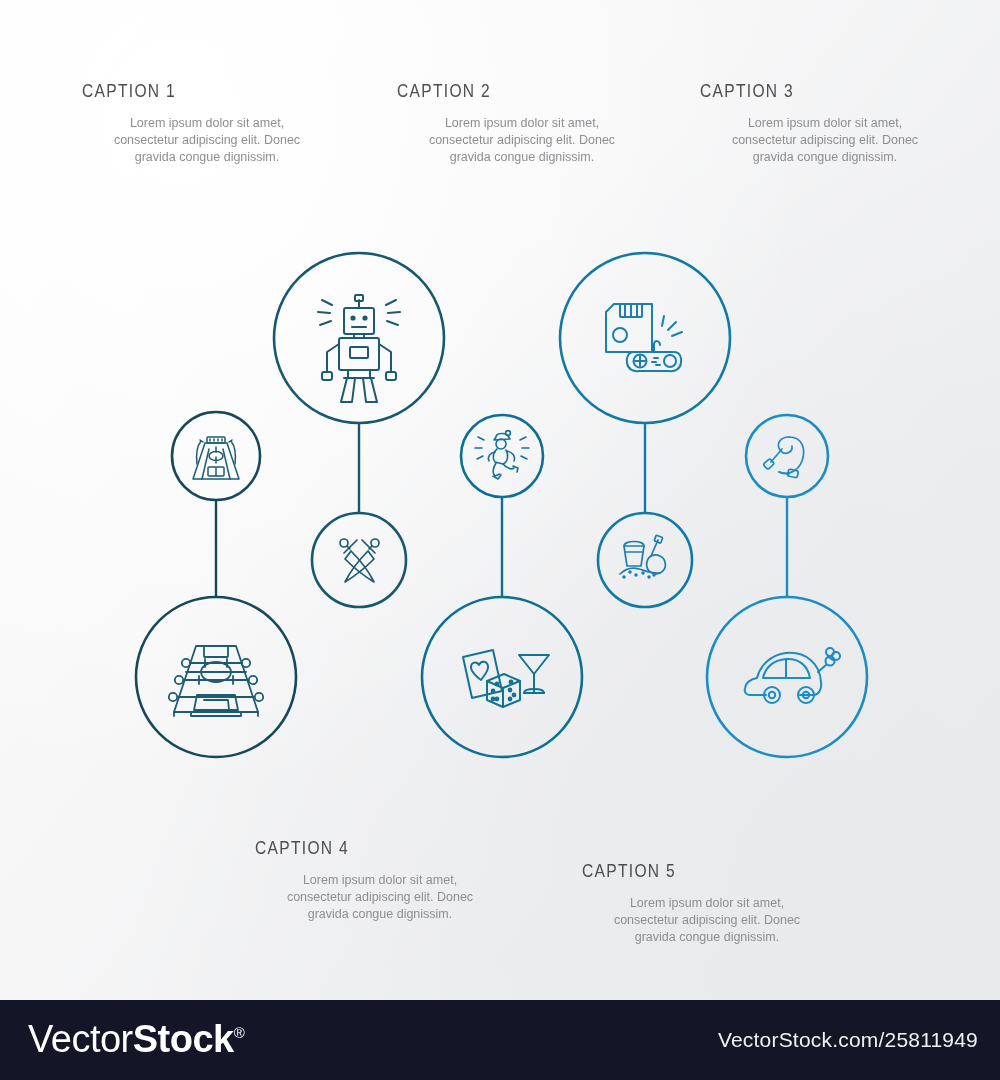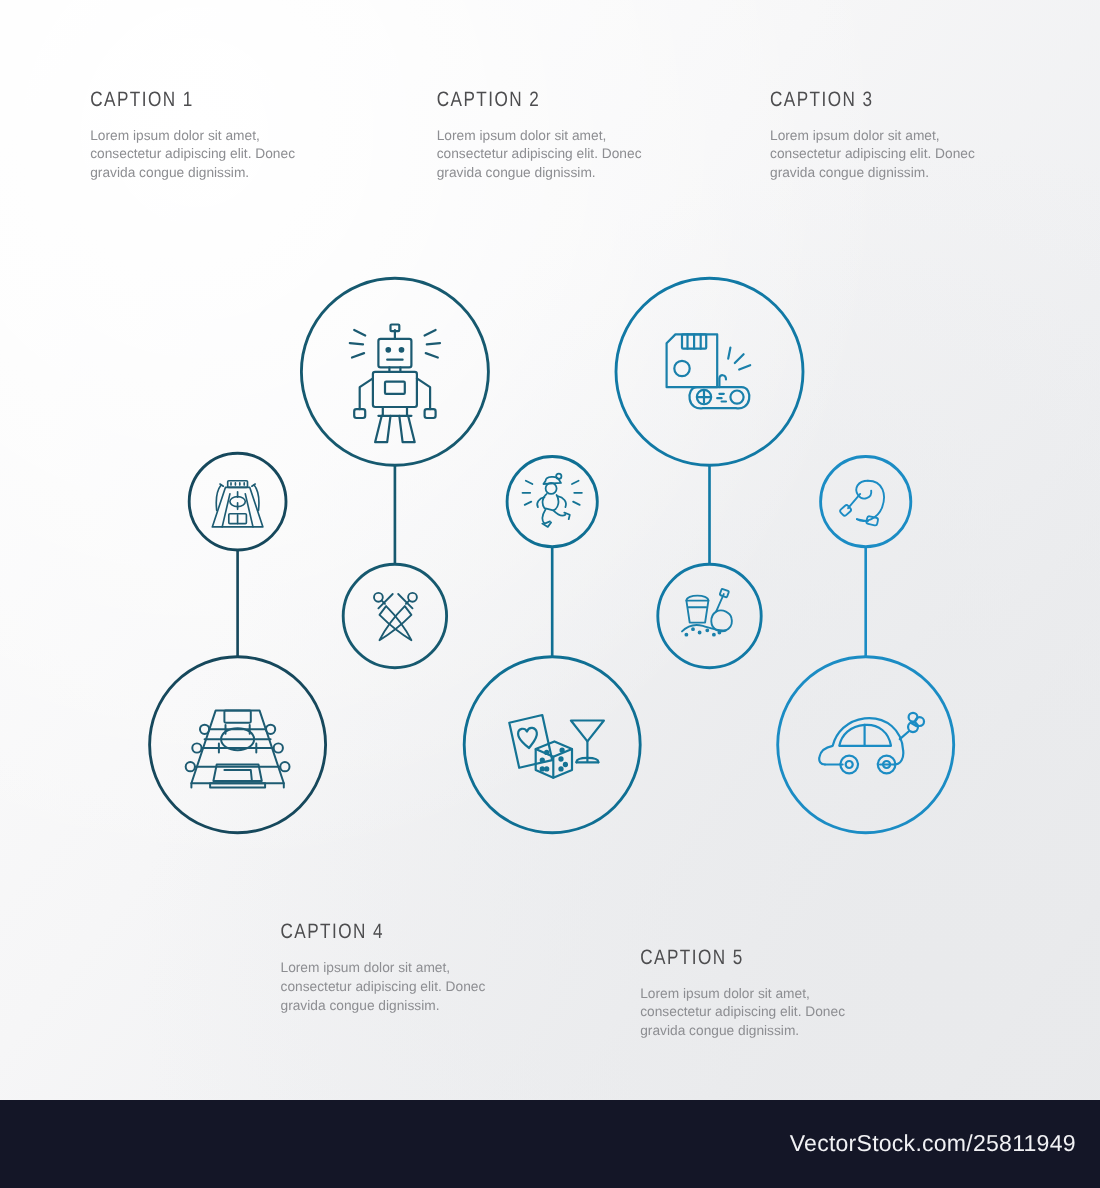--- a/index.html
+++ b/index.html
@@ -36,21 +36,21 @@
     transform-origin:left center;
   }
   .caption .cap-body {
     margin-top:13px;
     font-size:12.5px;
     line-height:17px;
     color:#8d8e92;
     white-space:pre-line;
   }
   .caption.right-al .cap-title { text-align:left; }
-  .caption.right-al .cap-body { text-align:left; }
+  .caption.right-al .cap-body { text-align:center; }
 
   .cap1 { left:82px;  top:80px;  width:250px; }
   .cap2 { left:397px; top:80px;  width:250px; }
   .cap3 { left:700px; top:80px;  width:250px; }
   .cap4 { left:255px; top:837px; width:250px; }
   .cap5 { left:582px; top:837px; width:250px;margin-top:23px; }
 
   
   #diagram { position:absolute; left:0; top:0; }
 
@@ -372,16 +372,17 @@
         <path d="M818 672 L826 665"></path>
         <circle cx="830" cy="661" r="4.5"></circle>
         <circle cx="836" cy="656" r="4"></circle>
         <circle cx="830" cy="652" r="4"></circle>
         <path d="M828 657 L833 660"></path>
       </g>
     </g>
   </svg>
 
   <div class="footer">
+    <div class="vs-logo"><span class="thin">Vector</span><span class="bold">Stock</span><span class="reg">®</span></div>
     <div class="vs-url">VectorStock.com/25811949</div>
   </div>
 
 </div>
 
 </body></html>

